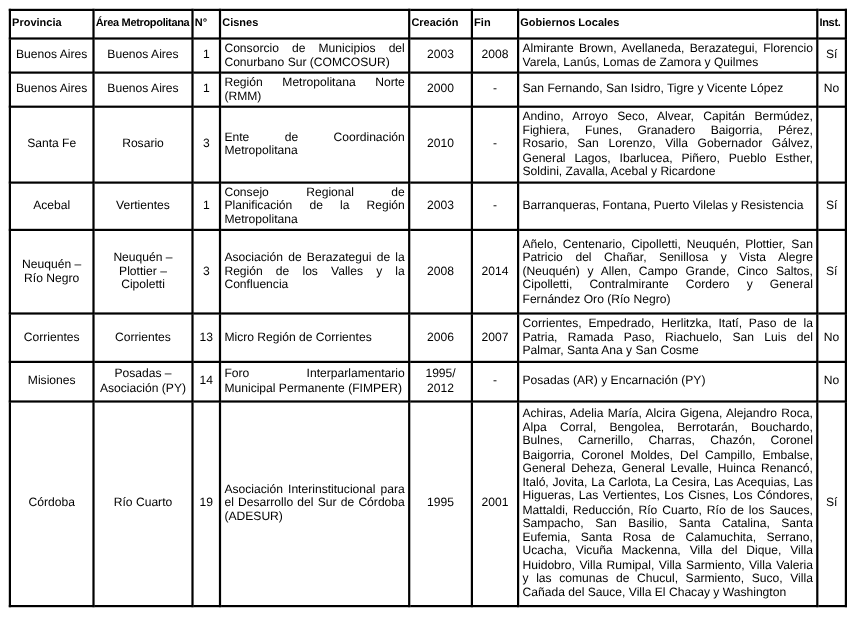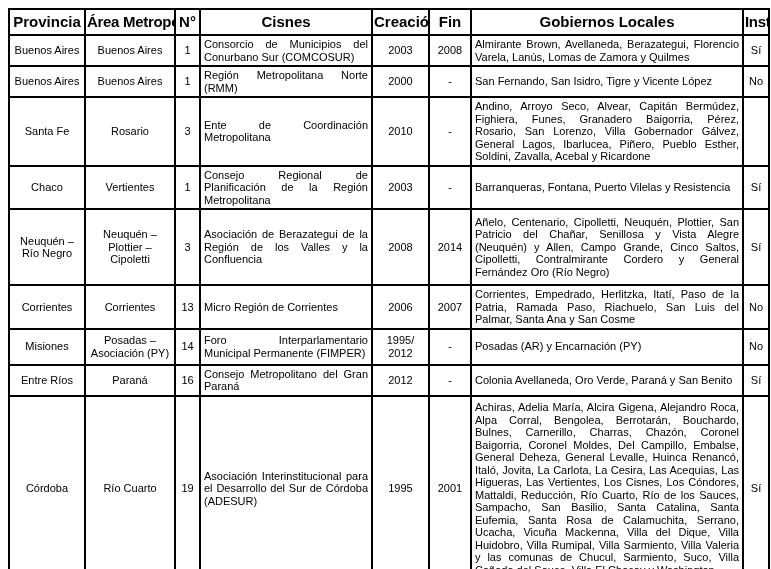--- a/index.html
+++ b/index.html
@@ -19,22 +19,22 @@
     line-height: 12.5px;
   }
   table.meta-table th, table.meta-table td {
     border: 2px solid #000000;
     vertical-align: middle;
     padding: 2px 3px;
     overflow: hidden;
   }
   table.meta-table th {
     font-weight: bold;
-    text-align: center;
-    font-size: 15px;
+    text-align: left;
+    font-size: 10px;
     padding: 4px 1px;
     white-space: nowrap;
   }
   th.th-area, th.th-inst { font-size: 10px; letter-spacing: -0.3px; }
   
   col.c-prov { width: 76px; }
   col.c-area { width: 90px; }
   col.c-num  { width: 25px; }
   col.c-nom  { width: 172px; }
   col.c-cre  { width: 57px; }
@@ -113,21 +113,21 @@
         <td class="c-prov">Santa Fe</td>
         <td class="c-area">Rosario</td>
         <td class="c-num">3</td>
         <td class="c-nom">Ente de Coordinación Metropolitana</td>
         <td class="c-cre">2010</td>
         <td class="c-fin">-</td>
         <td class="c-gob">Andino, Arroyo Seco, Alvear, Capitán Bermúdez, Fighiera, Funes, Granadero Baigorria, Pérez, Rosario, San Lorenzo, Villa Gobernador Gálvez, General Lagos, Ibarlucea, Piñero, Pueblo Esther, Soldini, Zavalla, Acebal y Ricardone</td>
         <td class="c-inst"></td>
       </tr>
       <tr class="h-r4">
-        <td class="c-prov">Chaco</td>
+        <td class="c-prov">Acebal</td>
         <td class="c-area">Vertientes</td>
         <td class="c-num">1</td>
         <td class="c-nom">Consejo Regional de Planificación de la Región Metropolitana</td>
         <td class="c-cre">2003</td>
         <td class="c-fin">-</td>
         <td class="c-gob">Barranqueras, Fontana, Puerto Vilelas y Resistencia</td>
         <td class="c-inst">Sí</td>
       </tr>
       <tr class="h-r5">
         <td class="c-prov">Neuquén – Río Negro</td>
@@ -152,30 +152,20 @@
       <tr class="h-r7">
         <td class="c-prov">Misiones</td>
         <td class="c-area">Posadas – Asociación (PY)</td>
         <td class="c-num">14</td>
         <td class="c-nom">Foro Interparlamentario Municipal Permanente (FIMPER)</td>
         <td class="c-cre">1995/ 2012</td>
         <td class="c-fin">-</td>
         <td class="c-gob">Posadas (AR) y Encarnación (PY)</td>
         <td class="c-inst">No</td>
       </tr>
-      <tr class="h-r8">
-        <td class="c-prov">Entre Ríos</td>
-        <td class="c-area">Paraná</td>
-        <td class="c-num">16</td>
-        <td class="c-nom">Consejo Metropolitano del Gran Paraná</td>
-        <td class="c-cre">2012</td>
-        <td class="c-fin">-</td>
-        <td class="c-gob">Colonia Avellaneda, Oro Verde, Paraná y San Benito</td>
-        <td class="c-inst">Sí</td>
-      </tr>
       <tr class="h-r9">
         <td class="c-prov">Córdoba</td>
         <td class="c-area">Río Cuarto</td>
         <td class="c-num">19</td>
         <td class="c-nom">Asociación Interinstitucional para el Desarrollo del Sur de Córdoba (ADESUR)</td>
         <td class="c-cre">1995</td>
         <td class="c-fin">2001</td>
         <td class="c-gob">Achiras, Adelia María, Alcira Gigena, Alejandro Roca, Alpa Corral, Bengolea, Berrotarán, Bouchardo, Bulnes, Carnerillo, Charras, Chazón, Coronel Baigorria, Coronel Moldes, Del Campillo, Embalse, General Deheza, General Levalle, Huinca Renancó, Italó, Jovita, La Carlota, La Cesira, Las Acequias, Las Higueras, Las Vertientes, Los Cisnes, Los Cóndores, Mattaldi, Reducción, Río Cuarto, Río de los Sauces, Sampacho, San Basilio, Santa Catalina, Santa Eufemia, Santa Rosa de Calamuchita, Serrano, Ucacha, Vicuña Mackenna, Villa del Dique, Villa Huidobro, Villa Rumipal, Villa Sarmiento, Villa Valeria y las comunas de Chucul, Sarmiento, Suco, Villa Cañada del Sauce, Villa El Chacay y Washington</td>
         <td class="c-inst">Sí</td>
       </tr>

